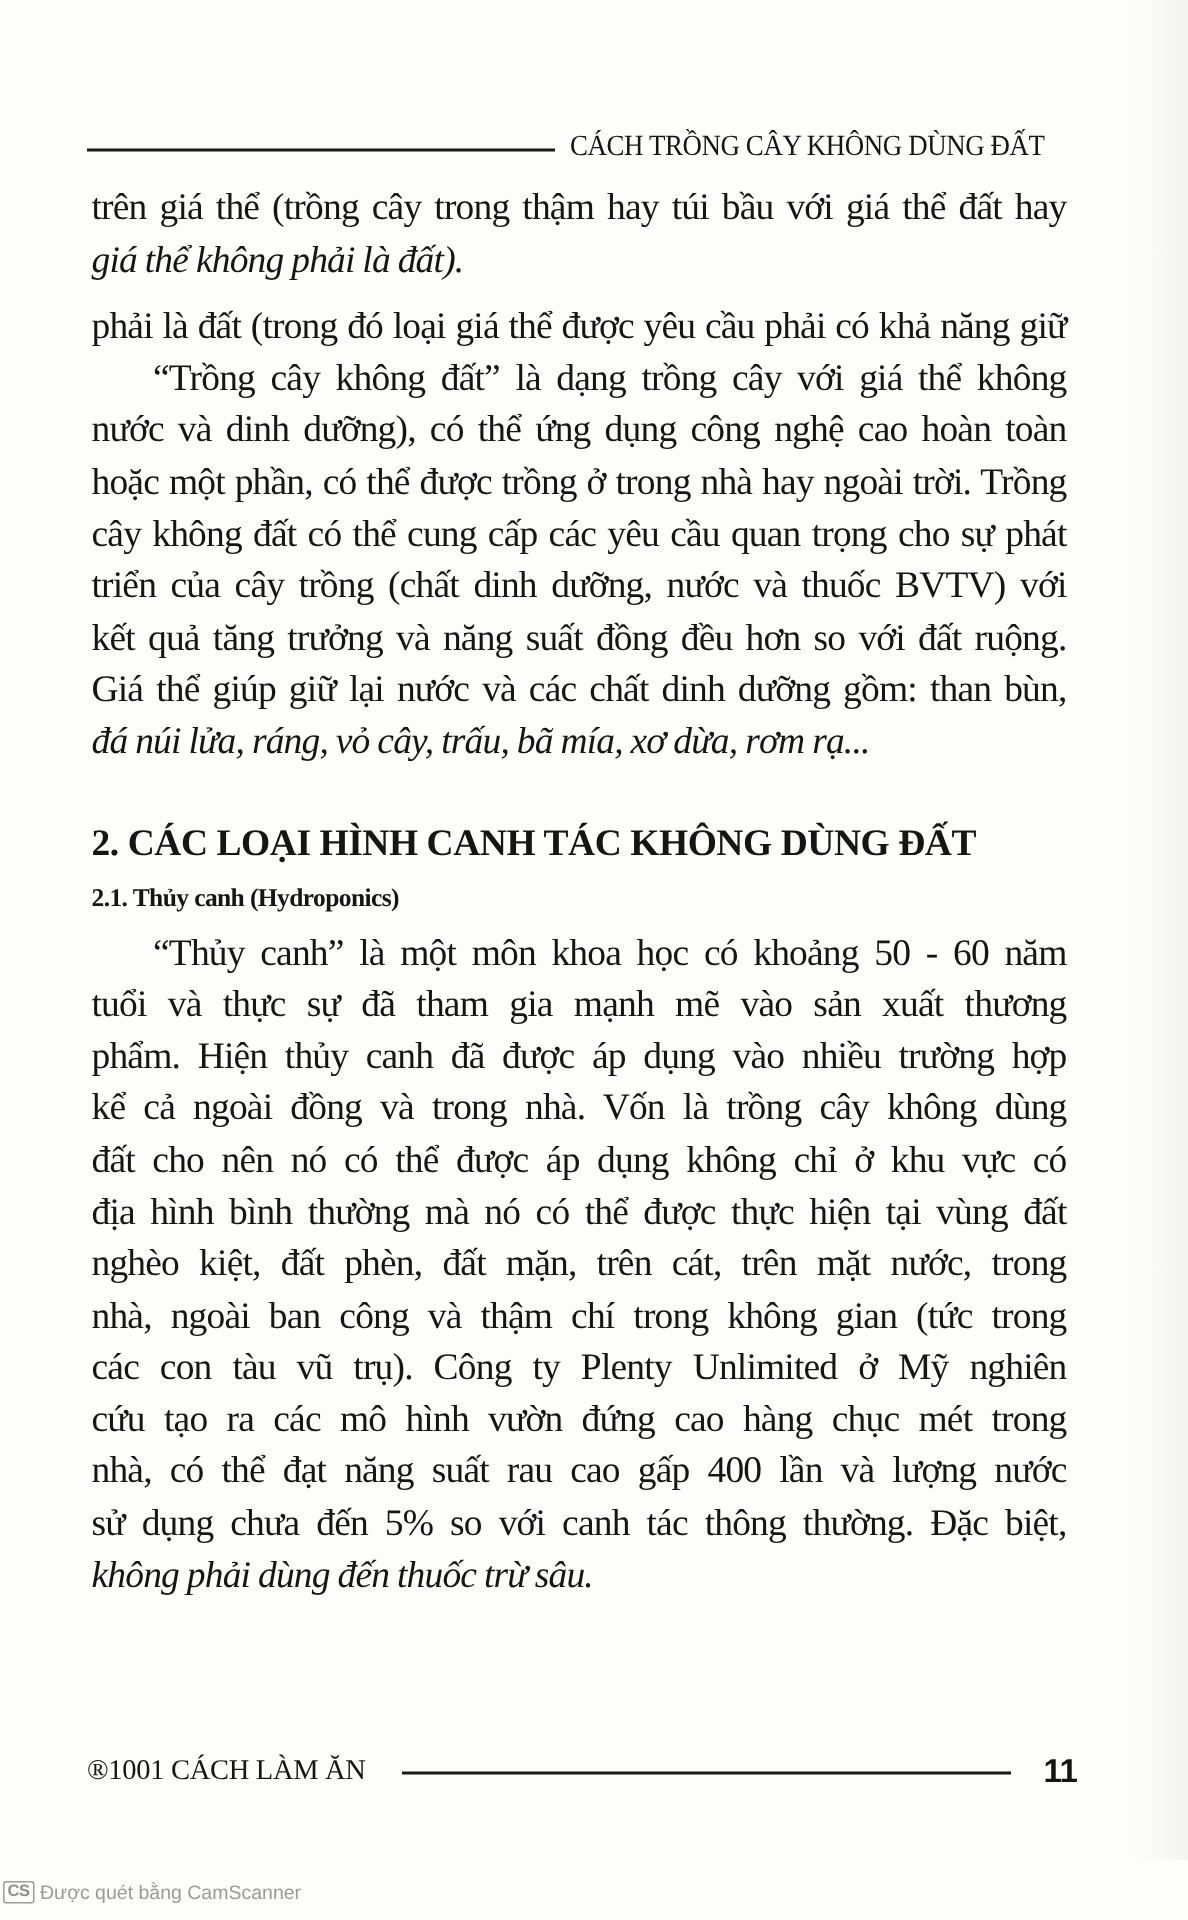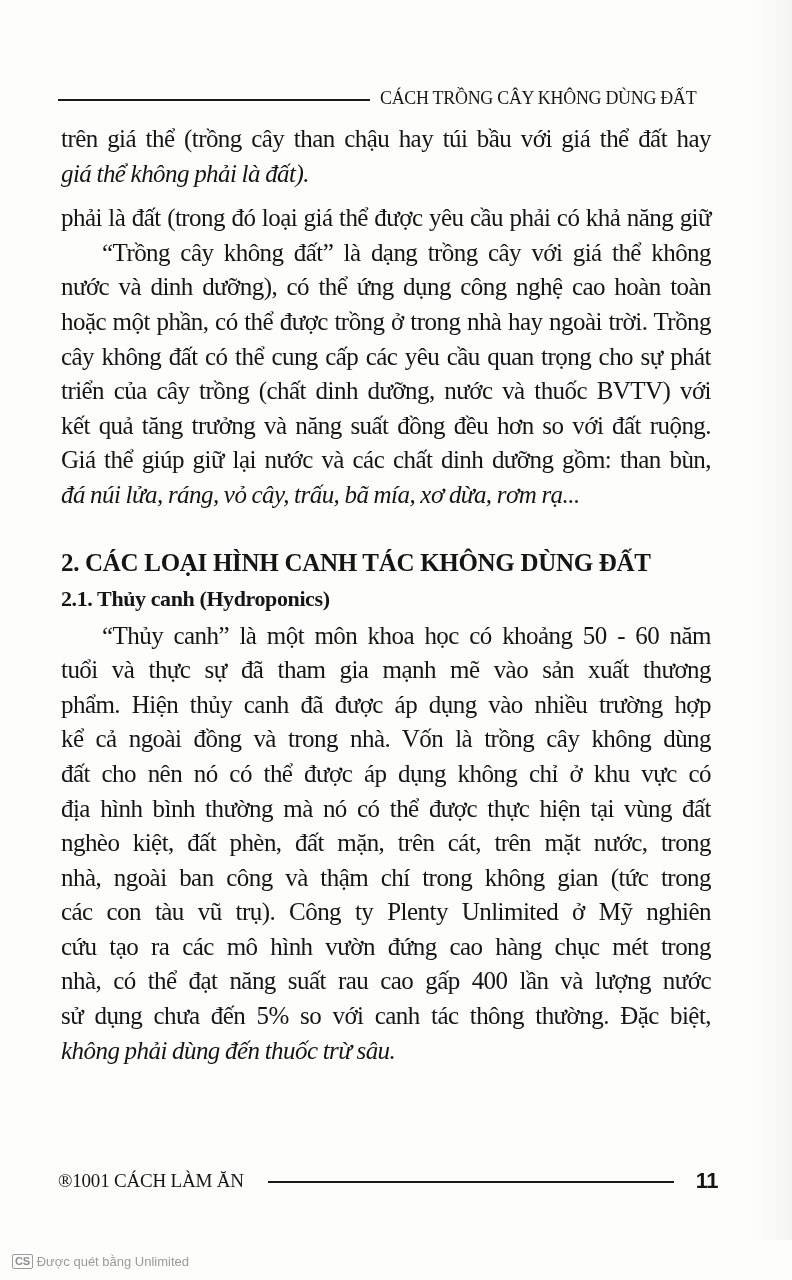--- a/index.html
+++ b/index.html
@@ -80,21 +80,21 @@
     .h2 {
       font-weight: bold;
       font-size: 25px;
       letter-spacing: -0.3px;
       margin: 0;
       line-height: 36px;
       white-space: nowrap;
     }
     .h3 {
       font-weight: bold;
-      font-size: 22px;
+      font-size: 17px;
       letter-spacing: -0.4px;
       margin: 0;
       line-height: 36px;
       white-space: nowrap;
     }
     .running-footer {
       position: absolute;
       top: 1166px;
       left: 58px;
       width: 660px;
@@ -115,21 +115,21 @@
       margin-top: 2px;
     }
     .running-footer .page-number {
       font-family: "Liberation Sans", "DejaVu Sans", sans-serif;
       font-weight: bold;
       font-size: 22px;
       letter-spacing: -0.5px;
     }
     .watermark {
       position: absolute;
-      left: 12px;
+      left: 2px;
       top: 1254px;
       display: flex;
       align-items: center;
       font-family: "Liberation Sans", "DejaVu Sans", sans-serif;
       font-size: 13px;
       color: #9a9a9a;
     }
     .watermark .cs-logo {
       display: inline-block;
       font-size: 11px;
@@ -149,21 +149,21 @@
 <div class="right-shadow"></div>
 
 <div class="running-header">
   <div class="rule"></div>
   <div class="title">CÁCH TRỒNG CÂY KHÔNG DÙNG ĐẤT</div>
 </div>
 
 <div class="content">
 
   <p class="para">
-    <span class="line">trên giá thể (trồng cây than chậu hay túi bầu với giá thể đất hay</span>
+    <span class="line">trên giá thể (trồng cây trong thậm hay túi bầu với giá thể đất hay</span>
     <span class="line last">giá thể không phải là đất).</span>
   </p>
 
   <div class="gap-small"></div>
 
   <p class="para">
     <span class="line">phải là đất (trong đó loại giá thể được yêu cầu phải có khả năng giữ</span>
     <span class="line indent">“Trồng cây không đất” là dạng trồng cây với giá thể không</span>
     <span class="line">nước và dinh dưỡng), có thể ứng dụng công nghệ cao hoàn toàn</span>
     <span class="line">hoặc một phần, có thể được trồng ở trong nhà hay ngoài trời. Trồng</span>
@@ -200,14 +200,14 @@
 </div>
 
 <div class="running-footer">
   <div class="title">®1001 CÁCH LÀM ĂN</div>
   <div class="rule"></div>
   <div class="page-number">11</div>
 </div>
 
 <div class="watermark">
   <span class="cs-logo">CS</span>
-  <span>Được quét bằng Unlimited</span>
+  <span>Được quét bằng CamScanner</span>
 </div>
 
 </body></html>

